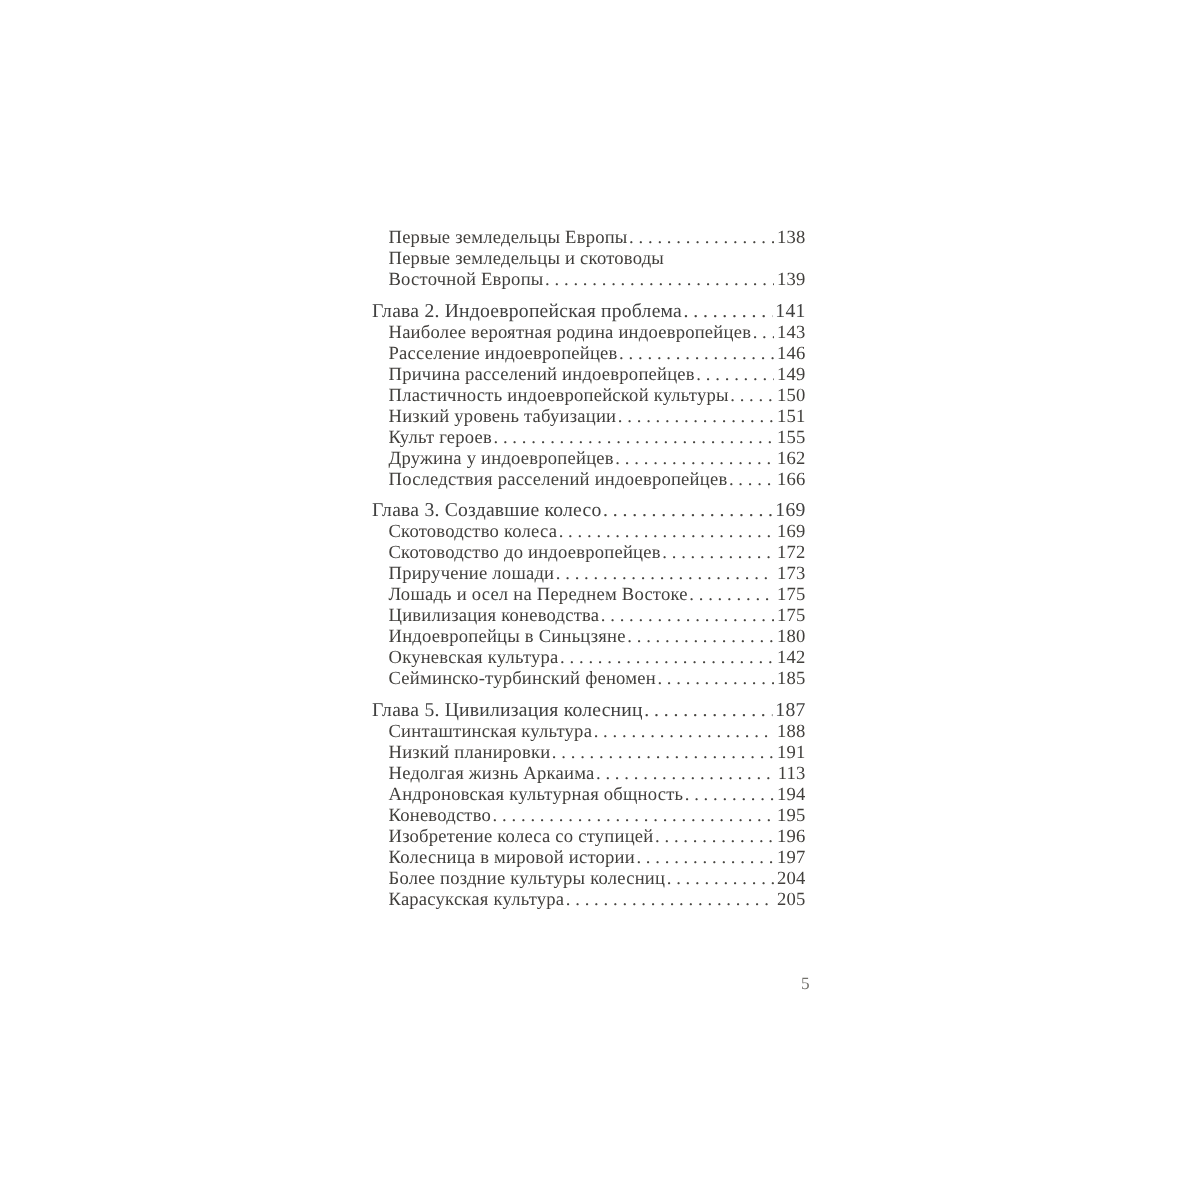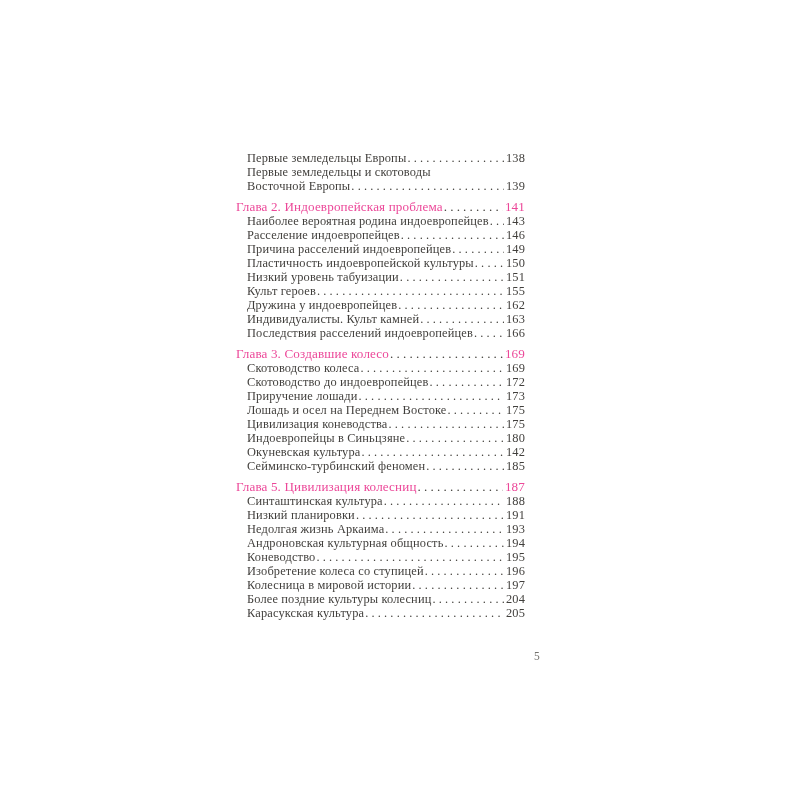--- a/index.html
+++ b/index.html
@@ -14,40 +14,40 @@
     position: relative;
     overflow: hidden;
   }
   .page {
     position: absolute;
     inset: 0;
     background: #ffffff;
   }
   .toc {
     position: absolute;
-    left: 236px;
+    left: 248px;
     top: 151px;
     width: 289px;
   }
   .toc-row {
     display: flex;
     align-items: baseline;
     height: 14px;
     line-height: 14px;
     font-size: 12.4px;
     color: #413f3c;
     letter-spacing: 0.15px;
   }
   .toc-row.item {
     padding-left: 11px;
   }
   .toc-row.chapter {
     margin-top: 7px;
     font-size: 13.1px;
-    color: #ec4899;
+    color: #404040;
   }
   .toc-label {
     white-space: nowrap;
     flex: 0 0 auto;
   }
   .toc-dots {
     flex: 1 1 auto;
     overflow: hidden;
     white-space: nowrap;
     margin-left: 1px;
@@ -129,25 +129,20 @@
       <span class="toc-label">Культ героев</span>
       <span class="toc-dots"></span>
       <span class="toc-page">155</span>
     </div>
       <div class="toc-row item">
       <span class="toc-label">Дружина у индоевропейцев</span>
       <span class="toc-dots"></span>
       <span class="toc-page">162</span>
     </div>
       <div class="toc-row item">
-      <span class="toc-label">Индивидуалисты. Культ камней</span>
-      <span class="toc-dots"></span>
-      <span class="toc-page">163</span>
-    </div>
-      <div class="toc-row item">
       <span class="toc-label">Последствия расселений индоевропейцев</span>
       <span class="toc-dots"></span>
       <span class="toc-page">166</span>
     </div>
       <div class="toc-row chapter">
       <span class="toc-label">Глава 3. Создавшие колесо</span>
       <span class="toc-dots"></span>
       <span class="toc-page">169</span>
     </div>
       <div class="toc-row item">
@@ -201,21 +196,21 @@
       <span class="toc-page">188</span>
     </div>
       <div class="toc-row item">
       <span class="toc-label">Низкий планировки</span>
       <span class="toc-dots"></span>
       <span class="toc-page">191</span>
     </div>
       <div class="toc-row item">
       <span class="toc-label">Недолгая жизнь Аркаима</span>
       <span class="toc-dots"></span>
-      <span class="toc-page">193</span>
+      <span class="toc-page">113</span>
     </div>
       <div class="toc-row item">
       <span class="toc-label">Андроновская культурная общность</span>
       <span class="toc-dots"></span>
       <span class="toc-page">194</span>
     </div>
       <div class="toc-row item">
       <span class="toc-label">Коневодство</span>
       <span class="toc-dots"></span>
       <span class="toc-page">195</span>

